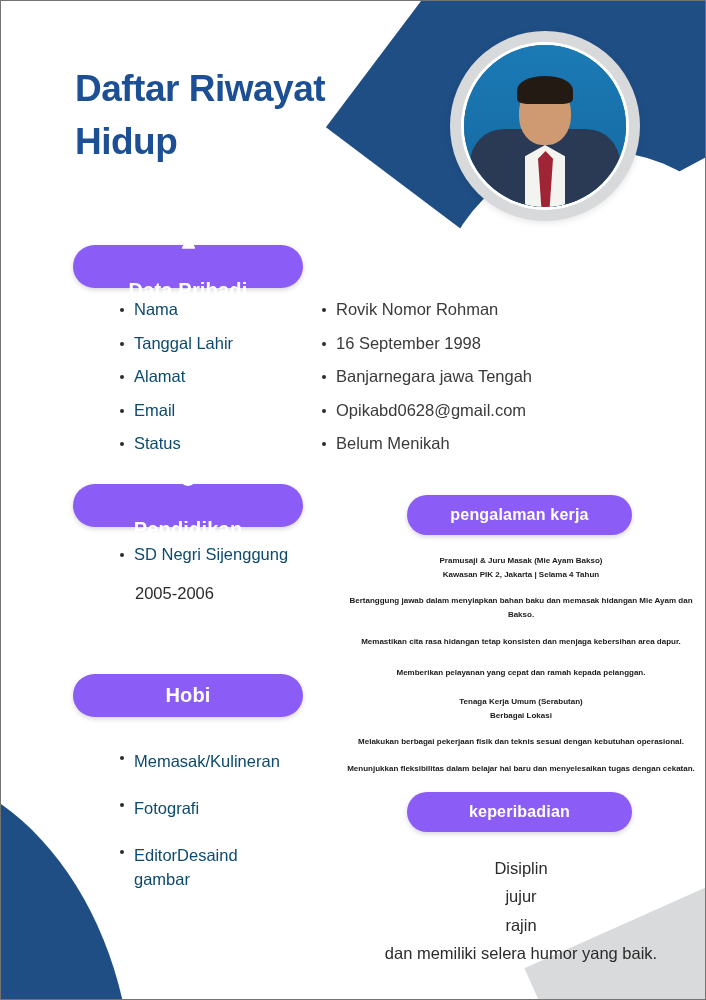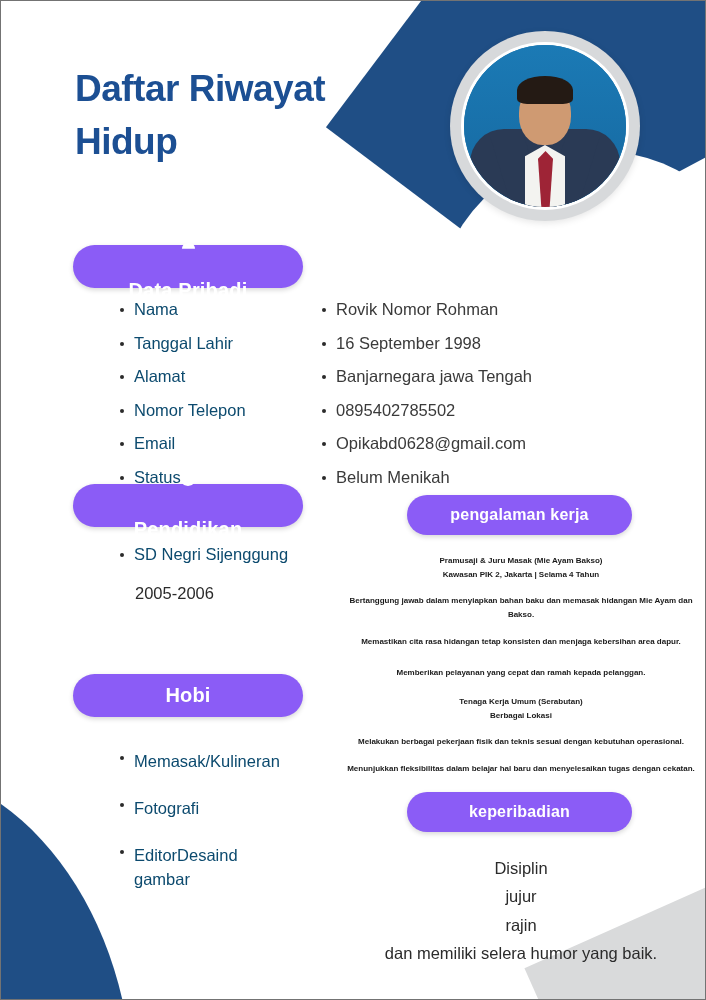--- a/index.html
+++ b/index.html
@@ -248,30 +248,28 @@
         <path d="M3.8 21c0-4.6 3.7-7.2 8.2-7.2s8.2 2.6 8.2 7.2z"></path>
       </svg>
     </span>
     <span class="pill-label">Data Pribadi</span>
   </div>
 
   <ul class="list" id="labels-col">
     <li>Nama</li>
     <li>Tanggal Lahir</li>
     <li>Alamat</li>
-    <li>Nomor Telepon</li>
     <li>Email</li>
     <li>Status</li>
   </ul>
 
   <ul class="list" id="values-col">
     <li>Rovik Nomor Rohman</li>
     <li>16 September 1998</li>
     <li> Banjarnegara jawa Tengah</li>
-    <li>0895402785502</li>
     <li>Opikabd0628@gmail.com</li>
     <li>Belum Menikah</li>
   </ul>
 
   <div class="pill" id="pill-edu">
     <span class="icon">
       <svg width="20" height="20" viewBox="0 0 24 24" fill="#ffffff">
         <path d="M12 3.2 1.6 8.4 12 13.6l10.4-5.2z"></path>
         <path d="M5.4 11.6v4.1c0 1.9 3 3.4 6.6 3.4s6.6-1.5 6.6-3.4v-4.1L12 15z"></path>
         <path d="M21.6 9.3v5.1h1.1V9.3z"></path>

